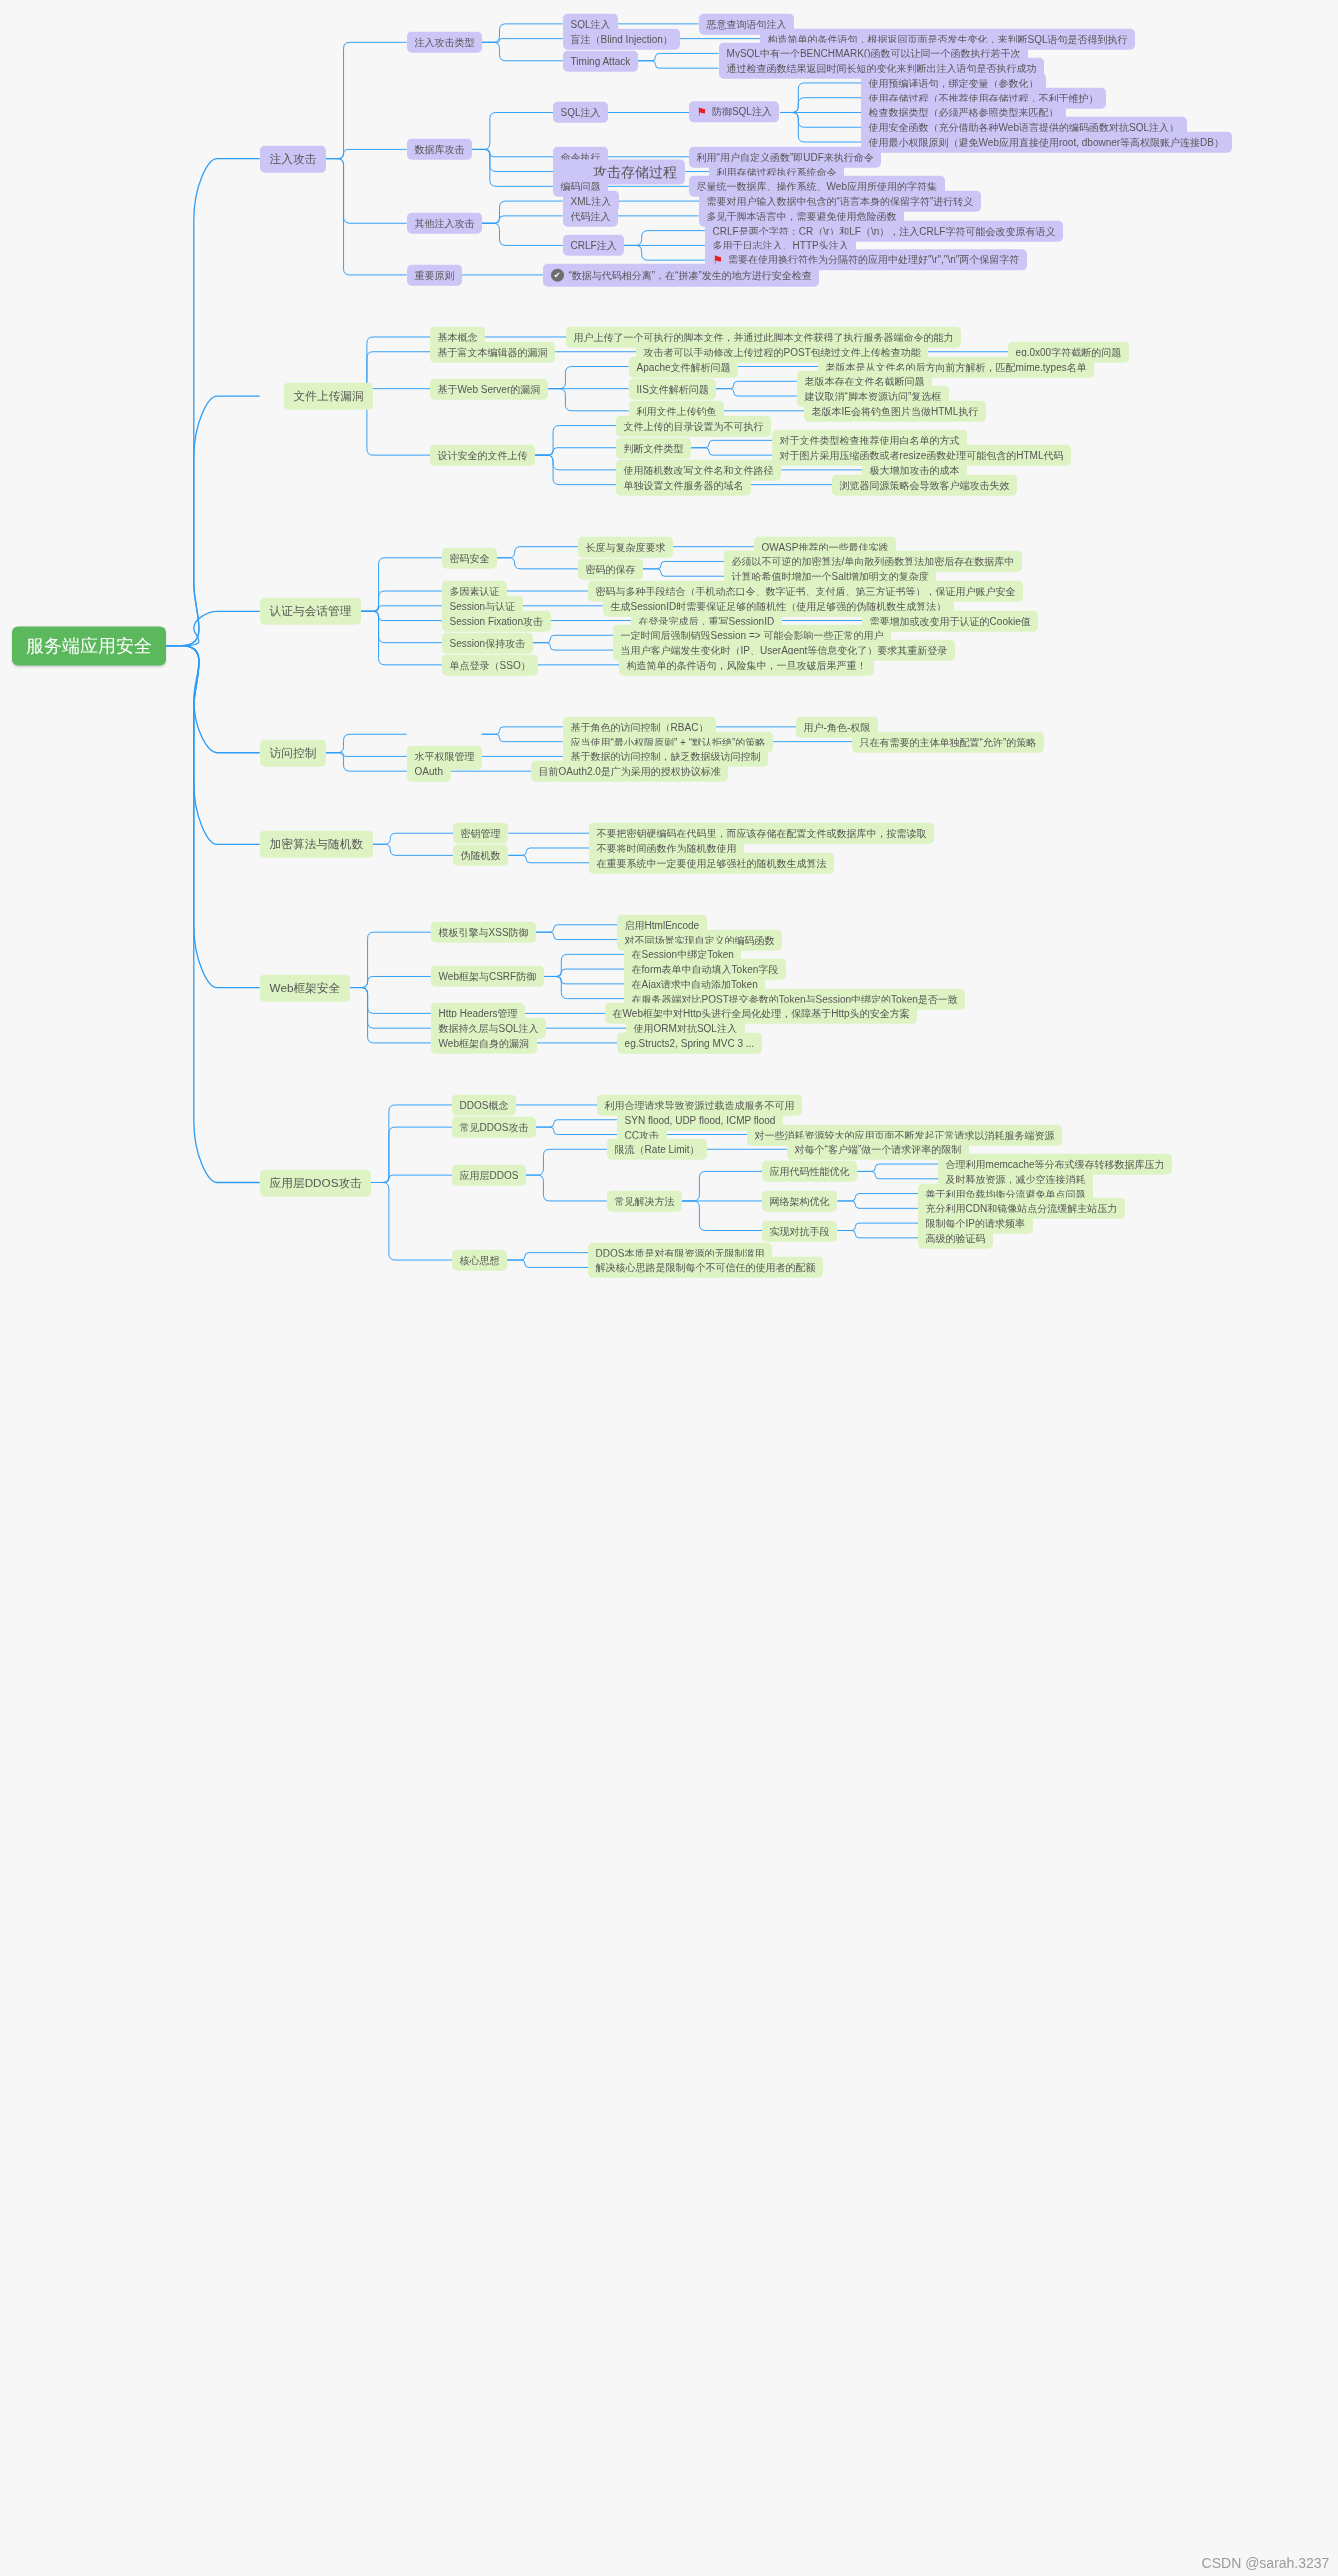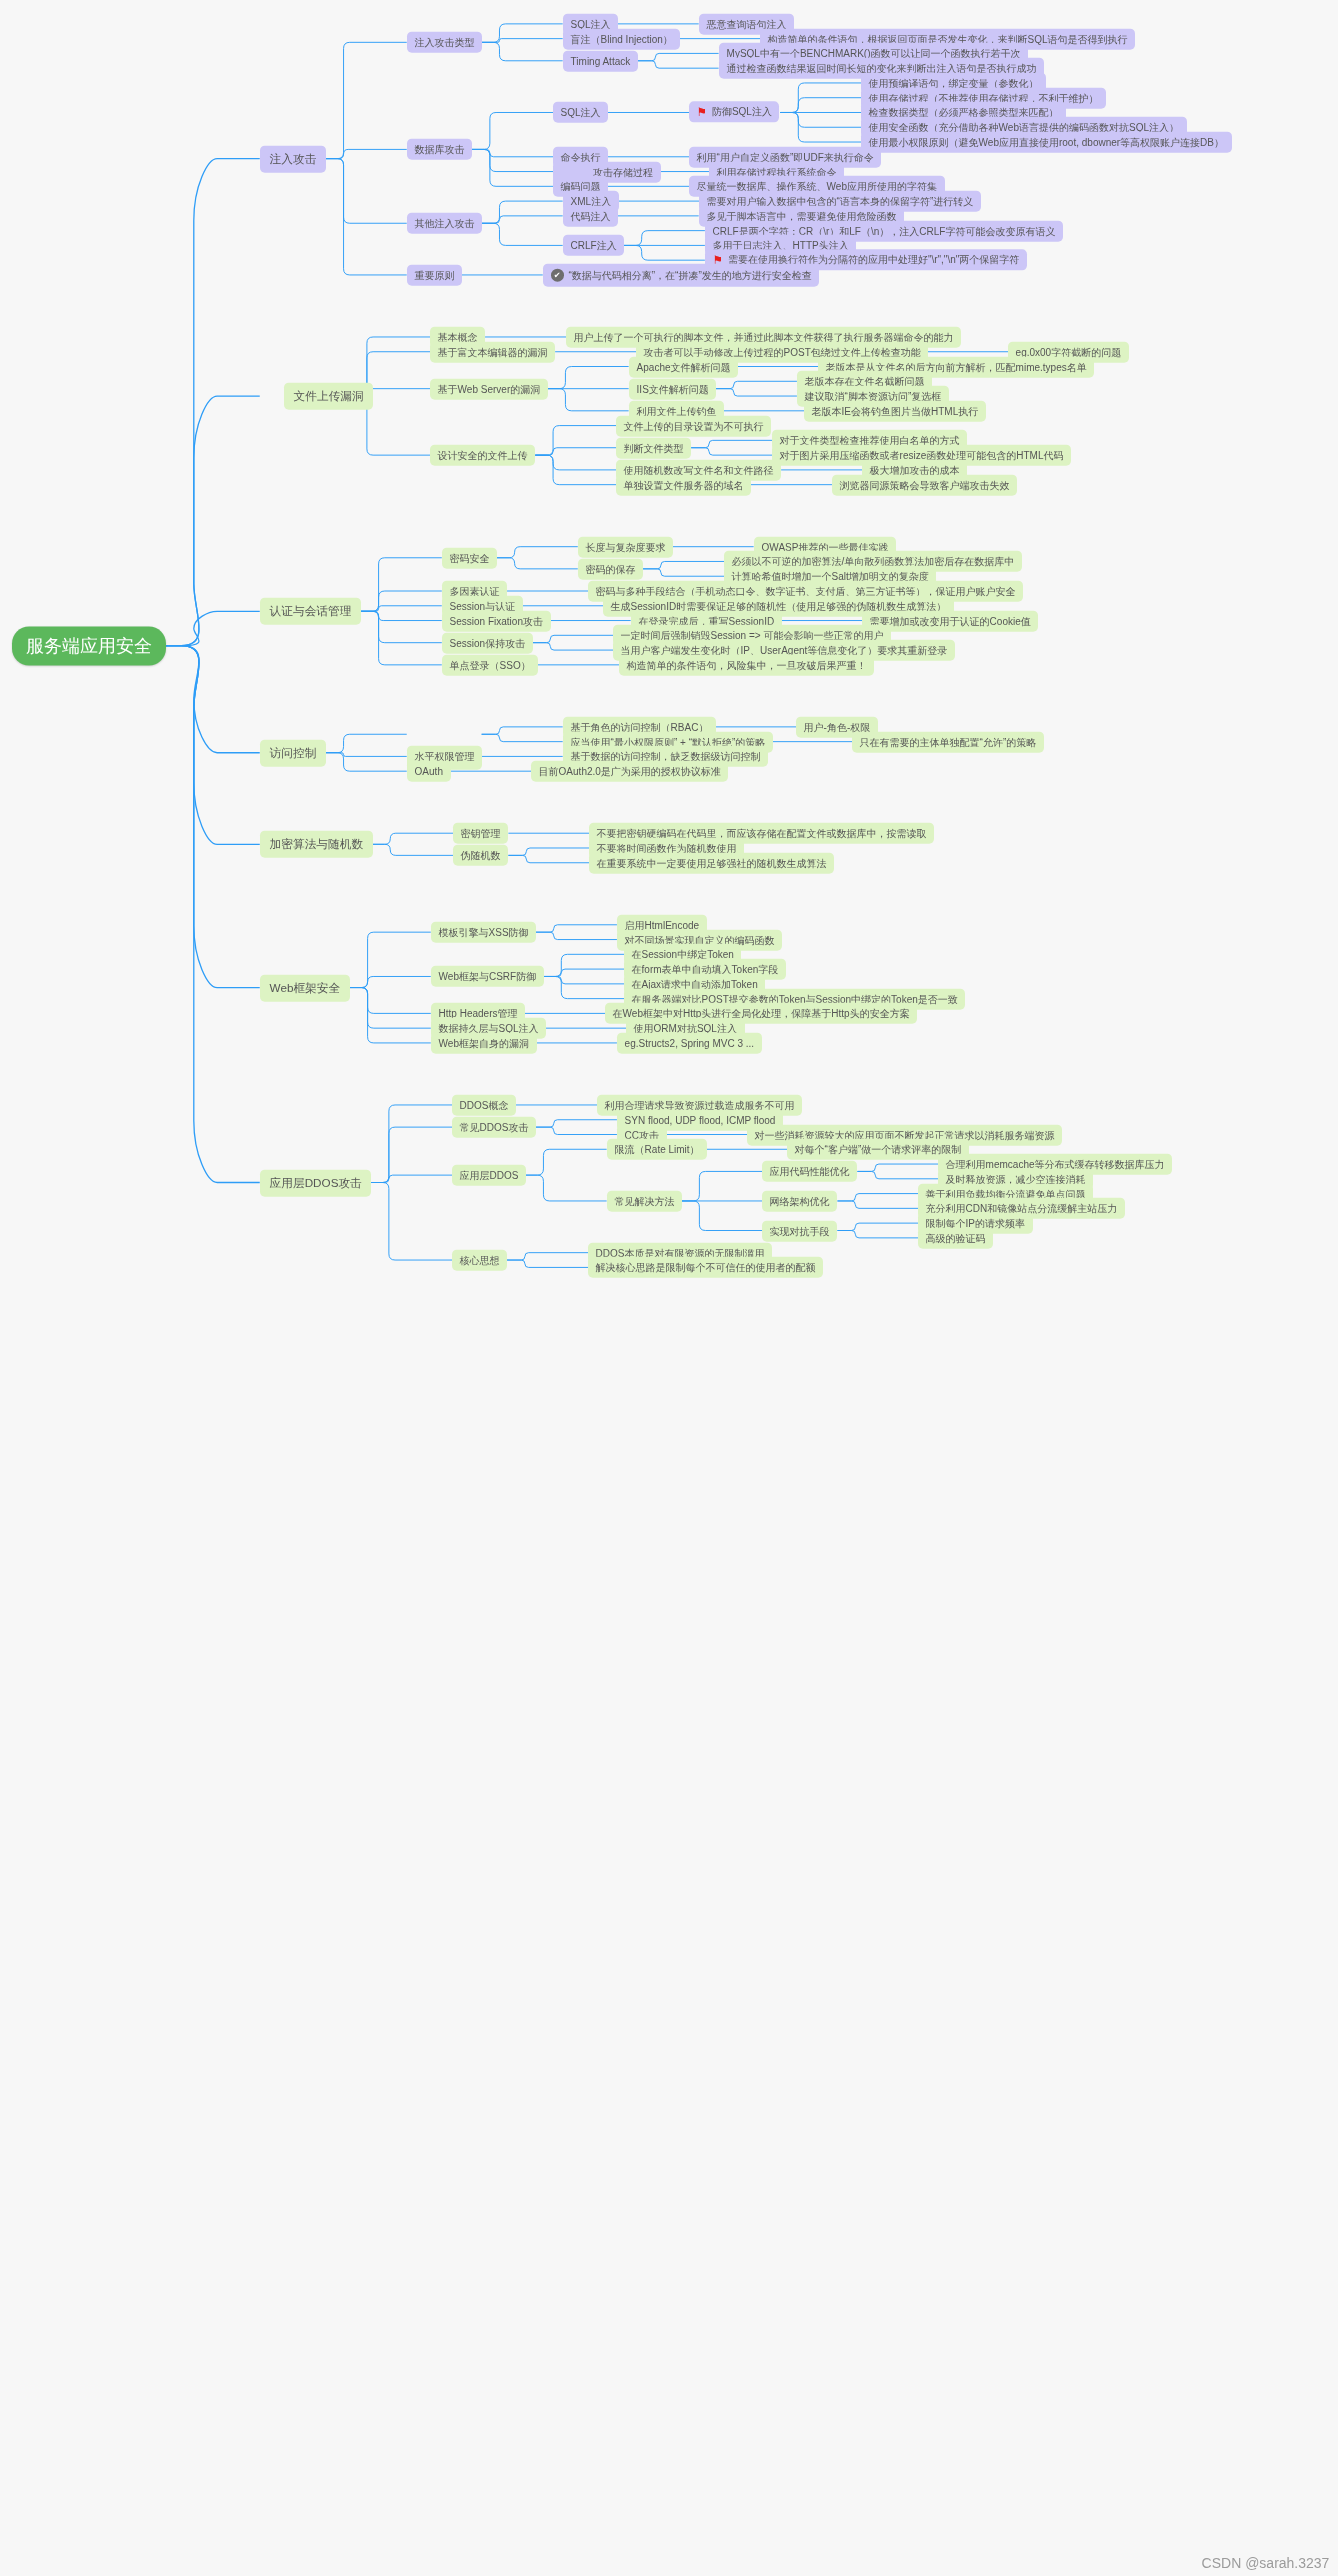--- a/index.html
+++ b/index.html
@@ -15,21 +15,21 @@
   .node{
     position:absolute; display:flex; align-items:center; gap:4.8px;
     border-radius:4.8px; white-space:nowrap; line-height:1.1;
     padding:4.8px 7.6px; font-size:10px; color:#555;
     transform:translateY(-50%);
   }
   .node.purple{ background:#ccc6f7; }
   .node.green { background:#ddf3c3; }
   .node.root{
     background:#5cb85c; color:#fff; font-size:18px; padding:9.6px 13.7px;
-    border-radius:17px; box-shadow:0 0.7px 2.1px rgba(0,0,0,.18);
+    border-radius:6px; box-shadow:0 0.7px 2.1px rgba(0,0,0,.18);
   }
   .node.l1{ font-size:11.7px; padding:6.9px 9.6px; }
   .node.l2{ font-size:10px; }
   .node .flag{ color:#e8201f; font-size:11.7px; line-height:1; }
   .node .check{
     width:13px;height:13px;border-radius:50%;background:#6e6e6e;color:#fff;
     font-size:8.2px;display:flex;align-items:center;justify-content:center;flex:0 0 auto;
   }
   .footer{
     position:absolute; right:9.6px; bottom:5.5px; font-size:14px; color:#9b9b9b;
@@ -226,21 +226,21 @@
       </div>
       <div class="node purple l2" style="left: 861px; top: 142px; font-size: 10px;">
         <span>使用最小权限原则（避免Web应用直接使用root, dbowner等高权限账户连接DB）</span>
       </div>
       <div class="node purple l2" style="left: 553px; top: 157px; font-size: 10px;">
         <span>命令执行</span>
       </div>
       <div class="node purple l2" style="left: 689px; top: 157px; font-size: 10px;">
         <span>利用“用户自定义函数”即UDF来执行命令</span>
       </div>
-      <div class="node purple l2" style="left: 553px; top: 172px; font-size: 10px; padding-left: 40px;">
+      <div class="node purple l2" style="left: 553px; top: 172px; font-size: 14px; padding-left: 40px;">
         <span>攻击存储过程</span>
       </div>
       <div class="node purple l2" style="left: 709px; top: 172px; font-size: 10px;">
         <span>利用存储过程执行系统命令</span>
       </div>
       <div class="node purple l2" style="left: 553px; top: 186px; font-size: 10px;">
         <span>编码问题</span>
       </div>
       <div class="node purple l2" style="left: 689px; top: 186px; font-size: 10px;">
         <span>尽量统一数据库、操作系统、Web应用所使用的字符集</span>

